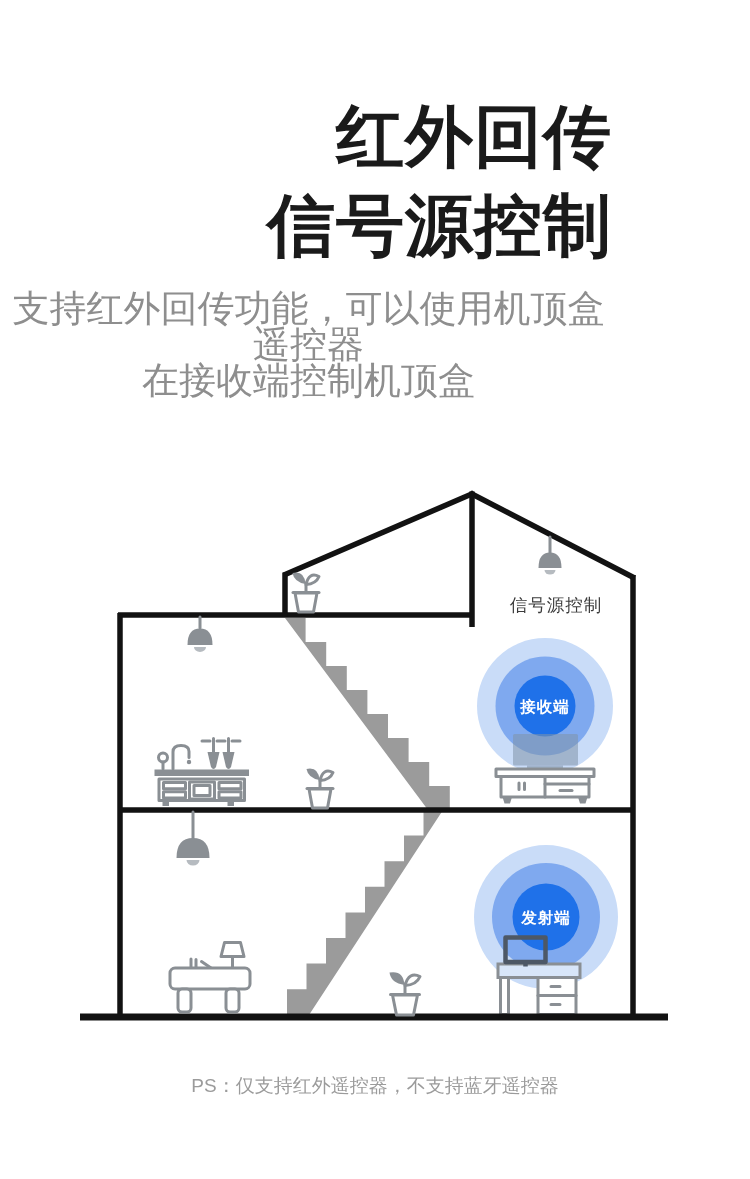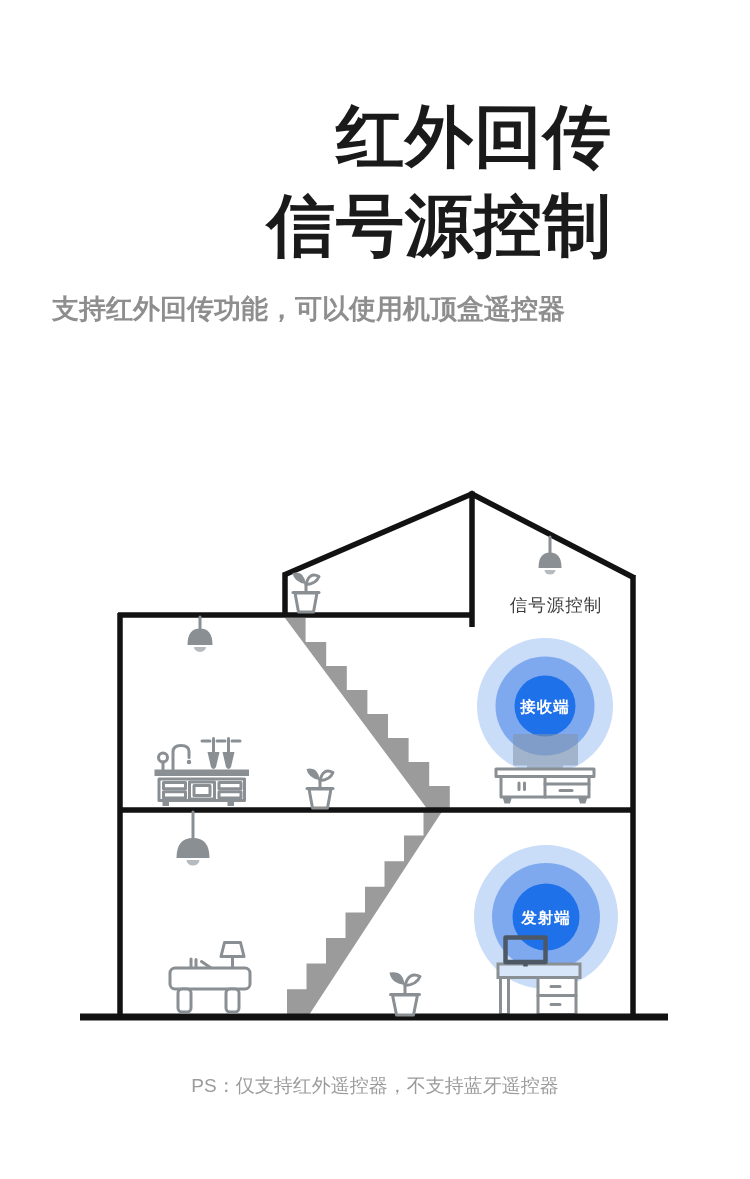--- a/index.html
+++ b/index.html
@@ -28,23 +28,23 @@
     color: var(--title-text, #1a1a1a);
     padding-left: 16px;
   }
   .hero-title span { display: block; }
   .hero-subtitle {
     position: absolute;
     top: 291px; left: 0;
     width: 617px;
     margin: 0;
     text-align: center;
-    font-size: 27px;
+    font-size: 37px;
     line-height: 36px;
-    font-weight: 700;
+    font-weight: 400;
     color: var(--subtitle-text, #8e8e8e);
   }
   .hero-subtitle span { display: block; }
   .footer-note {
     position: absolute;
     top: 1073px; left: 0;
     width: 750px;
     margin: 0;
     text-align: center;
     font-size: 19px;
@@ -88,20 +88,21 @@
 
 <div class="page">
 
   <h1 class="hero-title">
     <span>红外回传</span>
     <span>信号源控制</span>
   </h1>
 
   <p class="hero-subtitle">
     <span>支持红外回传功能，可以使用机顶盒遥控器</span>
+    <span>在接收端控制机顶盒</span>
   </p>
 
   <svg class="scene" viewBox="0 0 750 1179" width="750" height="1179" xmlns="http://www.w3.org/2000/svg">
 
     <path class="stairs" d="M285 618 H305.6 V642 H326.2 V666 H346.8 V690 H367.4 V714 H388 V738 H408.6 V762 H429.2 V786 H449.8 V810 H428 Z"></path>
     <path class="stairs" d="M443 810 H423.5 V835.6 H404 V861.2 H384.5 V886.8 H365 V912.4 H345.5 V938 H326 V963.6 H306.5 V989.2 H287 V1015 H309 Z"></path>
 
     <g>
       <circle class="ring-outer" cx="545" cy="706" r="68"></circle>
       <circle class="ring-mid" cx="545" cy="706" r="49.5"></circle>

